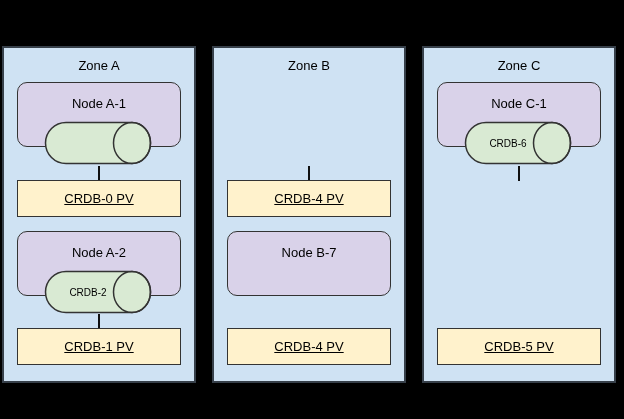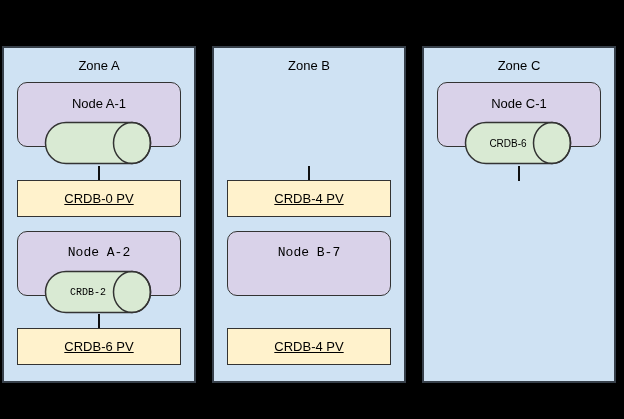--- a/index.html
+++ b/index.html
@@ -43,21 +43,21 @@
     position: absolute;
     left: 13px;
     width: 164px;
     height: 65px;
     background: var(--node-fill, #d9d2e9);
     border: 1.5px solid var(--border, #333);
     border-radius: 10px;
     box-sizing: border-box;
   }
   .node-1 { top: 34px; }
-  .node-2 { top: 183px; font-family: Liberation Mono, monospace; }
+  .node-2 { top: 183px; }
   .node-title {
     position: absolute;
     top: 14px;
     left: 0;
     width: 100%;
     text-align: center;
     font-size: 13px;
     line-height: 14px;
   }
   .pod {
@@ -134,21 +134,21 @@
       <div class="pod">
         <svg width="108" height="44" viewBox="0 0 108 44">
           <path d="M 22 1.5 H 88 A 18.5 20.5 0 0 1 88 42.5 H 22 A 20.5 20.5 0 0 1 22 1.5 Z"></path>
           <ellipse cx="88" cy="22" rx="18.5" ry="20.5"></ellipse>
         </svg>
         <div class="pod-label">CRDB-2</div>
       </div>
     </div>
     <div class="connector connector-2"></div>
     <div class="pv pv-2">
-      <span>CRDB-6 PV</span>
+      <span>CRDB-1 PV</span>
     </div>
   </div>
 
   <div class="zone zone-b">
     <div class="zone-title">Zone B</div>
 
     <div class="connector connector-1"></div>
     <div class="pv pv-1">
       <span>CRDB-4 PV</span>
     </div>
@@ -169,15 +169,18 @@
       <div class="pod">
         <svg width="108" height="44" viewBox="0 0 108 44">
           <path d="M 22 1.5 H 88 A 18.5 20.5 0 0 1 88 42.5 H 22 A 20.5 20.5 0 0 1 22 1.5 Z"></path>
           <ellipse cx="88" cy="22" rx="18.5" ry="20.5"></ellipse>
         </svg>
         <div class="pod-label">CRDB-6</div>
       </div>
     </div>
     <div class="connector connector-1"></div>
 
+    <div class="pv pv-2">
+      <span>CRDB-5 PV</span>
+    </div>
   </div>
 
 </div>
 
 </body></html>

